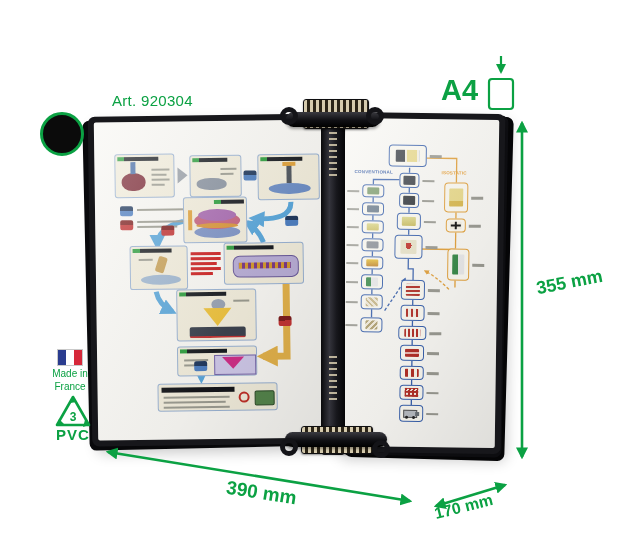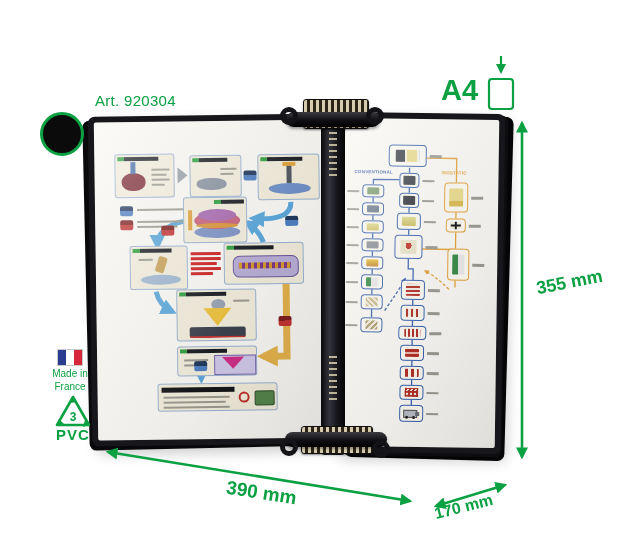--- a/index.html
+++ b/index.html
@@ -1,21 +1,21 @@
 <!DOCTYPE html>
 <html><head>
 <meta charset="utf-8">
 <style>
   html,body{margin:0;padding:0;background:#ffffff;}
   #stage{position:relative;width:640px;height:556px;background:#ffffff;overflow:hidden;
          font-family:"Liberation Sans", sans-serif;}
   .abs{position:absolute;}
   
   .green-text{color:#0ba143;}
-  #art-number{left:95px;top:92px;font-size:15px;letter-spacing:.3px;}
+  #art-number{left:112px;top:92px;font-size:15px;letter-spacing:.3px;}
   #color-swatch{left:40px;top:112px;width:44px;height:44px;border-radius:50%;
                 background:#0b0b0b;border:3px solid #0ba143;box-sizing:border-box;}
   #a4-label{left:441px;top:74px;font-size:29px;font-weight:bold;}
   #dim-height-label{left:536px;top:272px;font-size:18px;font-weight:bold;transform:rotate(-11deg);}
   #dim-width-label{left:226px;top:482px;font-size:19px;font-weight:bold;transform:rotate(9deg);}
   #dim-depth-label{left:434px;top:498px;font-size:16px;font-weight:bold;transform:rotate(-14deg);}
   #made-in{left:44px;top:368px;width:52px;text-align:center;font-size:10px;line-height:1.25;}
   #flag{left:57px;top:349px;width:26px;height:17px;border:1px solid #c9c9c9;box-sizing:border-box;display:flex;}
   #flag div{flex:1;}
   #pvc-label{left:47px;top:426px;width:52px;text-align:center;font-size:15px;font-weight:bold;letter-spacing:1px;}

